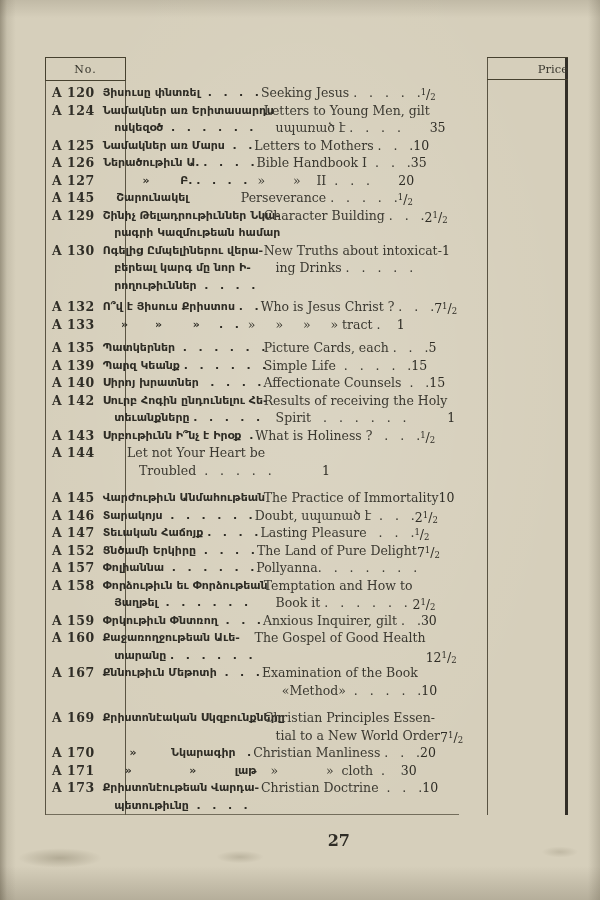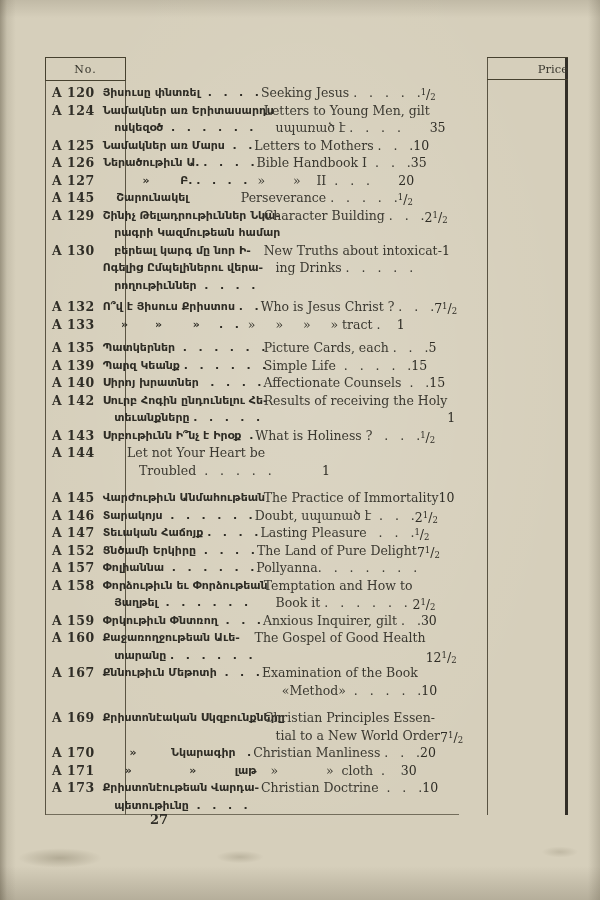--- a/index.html
+++ b/index.html
@@ -57,22 +57,22 @@
     white-space:pre; color:#3b3931;
   }
   .cell-price {
     width:78px; box-sizing:border-box; padding-right:5px;
     font-weight:400; white-space:pre; color:#2f2d26;
   }
   .line { height:17.5px; line-height:17.5px; }
   .fr-sup { font-size:8.5px; vertical-align:4px; }
   .fr-sub { font-size:8.5px; vertical-align:-1px; }
   .page-number {
-    position:absolute; left:150px; top:812px; width:200px; text-align:left;
-    font-weight:700; font-size:13px; color:#2f2d26;
+    position:absolute; left:150px; top:831px; width:200px; text-align:right;
+    font-weight:700; font-size:16px; color:#2f2d26;
   }
 </style>
 </head>
 <body>
 
 <div class="page">
   <div class="table">
     <div class="vline no-left"></div>
     <div class="vline no-right"></div>
     <div class="vline price-left"></div>
@@ -120,21 +120,21 @@
           <div class="cell-price"><div class="line" style="margin-top: 0px;"><span class="fr-sup">1</span>/<span class="fr-sub">2</span></div></div>
         </div>
         <div class="row">
           <div class="cell-no"><div class="line">A 129</div></div>
           <div class="cell-arm"><div class="line">Շինիչ Թելադրութիւններ Նկա-</div><div class="line">   րագրի Կազմութեան համար</div></div>
           <div class="cell-eng"><div class="line">Character Building .   .   .</div></div>
           <div class="cell-price"><div class="line" style="margin-top: 0px;">2<span class="fr-sup">1</span>/<span class="fr-sub">2</span></div></div>
         </div>
         <div class="row">
           <div class="cell-no"><div class="line">A 130</div></div>
-          <div class="cell-arm"><div class="line">   բերեալ կարգ մը նոր Ի-</div><div class="line">Ոգելից Ըմպելիներու վերա-</div><div class="line">   րողութիւններ  .   .   .   .</div></div>
+          <div class="cell-arm"><div class="line">Ոգելից Ըմպելիներու վերա-</div><div class="line">   բերեալ կարգ մը նոր Ի-</div><div class="line">   րողութիւններ  .   .   .   .</div></div>
           <div class="cell-eng"><div class="line">New Truths about intoxicat-</div><div class="line">   ing Drinks .   .   .   .   .</div></div>
           <div class="cell-price"><div class="line" style="margin-top: 0px;">1</div></div>
         </div>
         <div class="row" style="margin-top: 4px;">
           <div class="cell-no"><div class="line">A 132</div></div>
           <div class="cell-arm"><div class="line">Ո՞վ է Յիսուս Քրիստոս .   .</div></div>
           <div class="cell-eng"><div class="line">Who is Jesus Christ ? .   .   .</div></div>
           <div class="cell-price"><div class="line" style="margin-top: 0px;">7<span class="fr-sup">1</span>/<span class="fr-sub">2</span></div></div>
         </div>
         <div class="row">
@@ -157,21 +157,21 @@
         </div>
         <div class="row">
           <div class="cell-no"><div class="line">A 140</div></div>
           <div class="cell-arm"><div class="line">Սիրոյ խրատներ   .   .   .   .</div></div>
           <div class="cell-eng"><div class="line">Affectionate Counsels  .   .</div></div>
           <div class="cell-price"><div class="line" style="margin-top: 0px;">15</div></div>
         </div>
         <div class="row">
           <div class="cell-no"><div class="line">A 142</div></div>
           <div class="cell-arm"><div class="line">Սուրբ Հոգին ընդունելու Հե-</div><div class="line">   տեւանքները .   .   .   .   .</div></div>
-          <div class="cell-eng"><div class="line">Results of receiving the Holy</div></div>
+          <div class="cell-eng"><div class="line">Results of receiving the Holy</div><div class="line">   Spirit   .   .   .   .   .   .</div></div>
           <div class="cell-price"><div class="line" style="margin-top: 17.5px;">1</div></div>
         </div>
         <div class="row">
           <div class="cell-no"><div class="line">A 143</div></div>
           <div class="cell-arm"><div class="line">Սրբութիւնն Ի՞նչ է Իրօք  .</div></div>
           <div class="cell-eng"><div class="line">What is Holiness ?   .   .   .</div></div>
           <div class="cell-price"><div class="line" style="margin-top: 0px;"><span class="fr-sup">1</span>/<span class="fr-sub">2</span></div></div>
         </div>
         <div class="row">
           <div class="cell-no"><div class="line">A 144</div></div>

